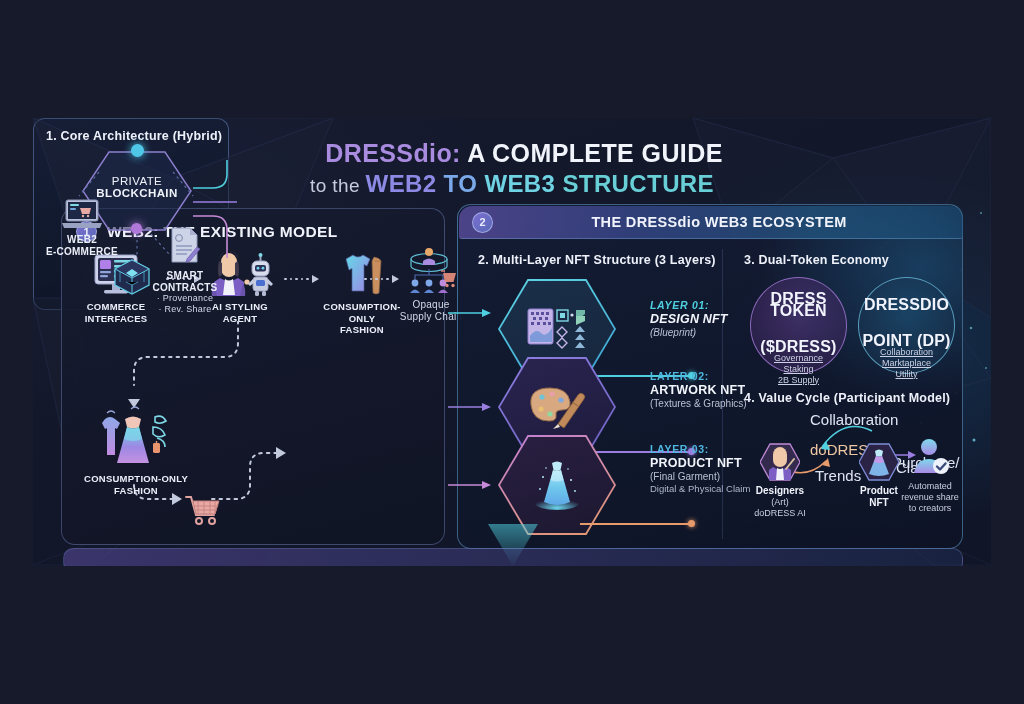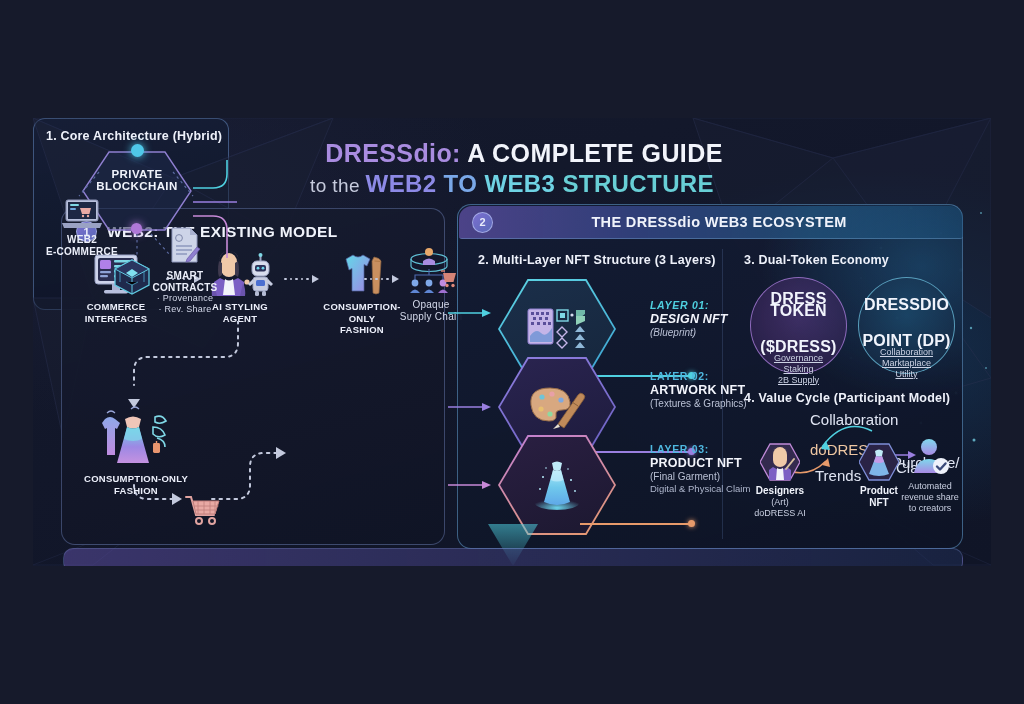--- a/index.html
+++ b/index.html
@@ -591,21 +591,21 @@
       </div>
     </div>
 
     <div id="panel-core">
       <div class="sub-title" style="left:13px; top:11px;">1. Core Architecture (Hybrid)</div>
 
       <svg style="position:absolute;left:48px;top:32px;" width="112" height="82" viewBox="0 0 112 82">
         <path d="M28 2 H84 L110 41 L84 80 H28 L2 41 Z" fill="rgba(30,40,72,.55)" stroke="#8f7fd0" stroke-width="1.4"></path>
       </svg>
       <div style="position:absolute;left:48px;top:50px;width:112px;text-align:center;">
-        <div style="color:#f0f3fb;font-size:11.5px;font-weight:bold;letter-spacing:.4px;">PRIVATE</div>
+        <div style="color:#f0f3fb;font-size:11.5px;font-weight:normal;letter-spacing:.4px;margin-top:7px;">PRIVATE</div>
         <div style="color:#f0f3fb;font-size:11.5px;font-weight:bold;letter-spacing:.4px;">BLOCKCHAIN</div>
       </div>
 
       <div style="position:absolute;left:98px;top:26px;width:13px;height:13px;border-radius:50%;background:#4fc8e8;box-shadow:0 0 8px #4fc8e8;"></div>
       <div style="position:absolute;left:98px;top:105px;width:11px;height:11px;border-radius:50%;background:#b078d8;box-shadow:0 0 8px #b078d8;"></div>
 
       <svg style="position:absolute;left:0;top:0;" width="196" height="192">
         <g stroke="#5b6aa0" stroke-width="1.2" stroke-dasharray="2.5 3.5" fill="none">
           <path d="M66 54 L46 78"></path>
           <path d="M140 54 L160 78"></path>

